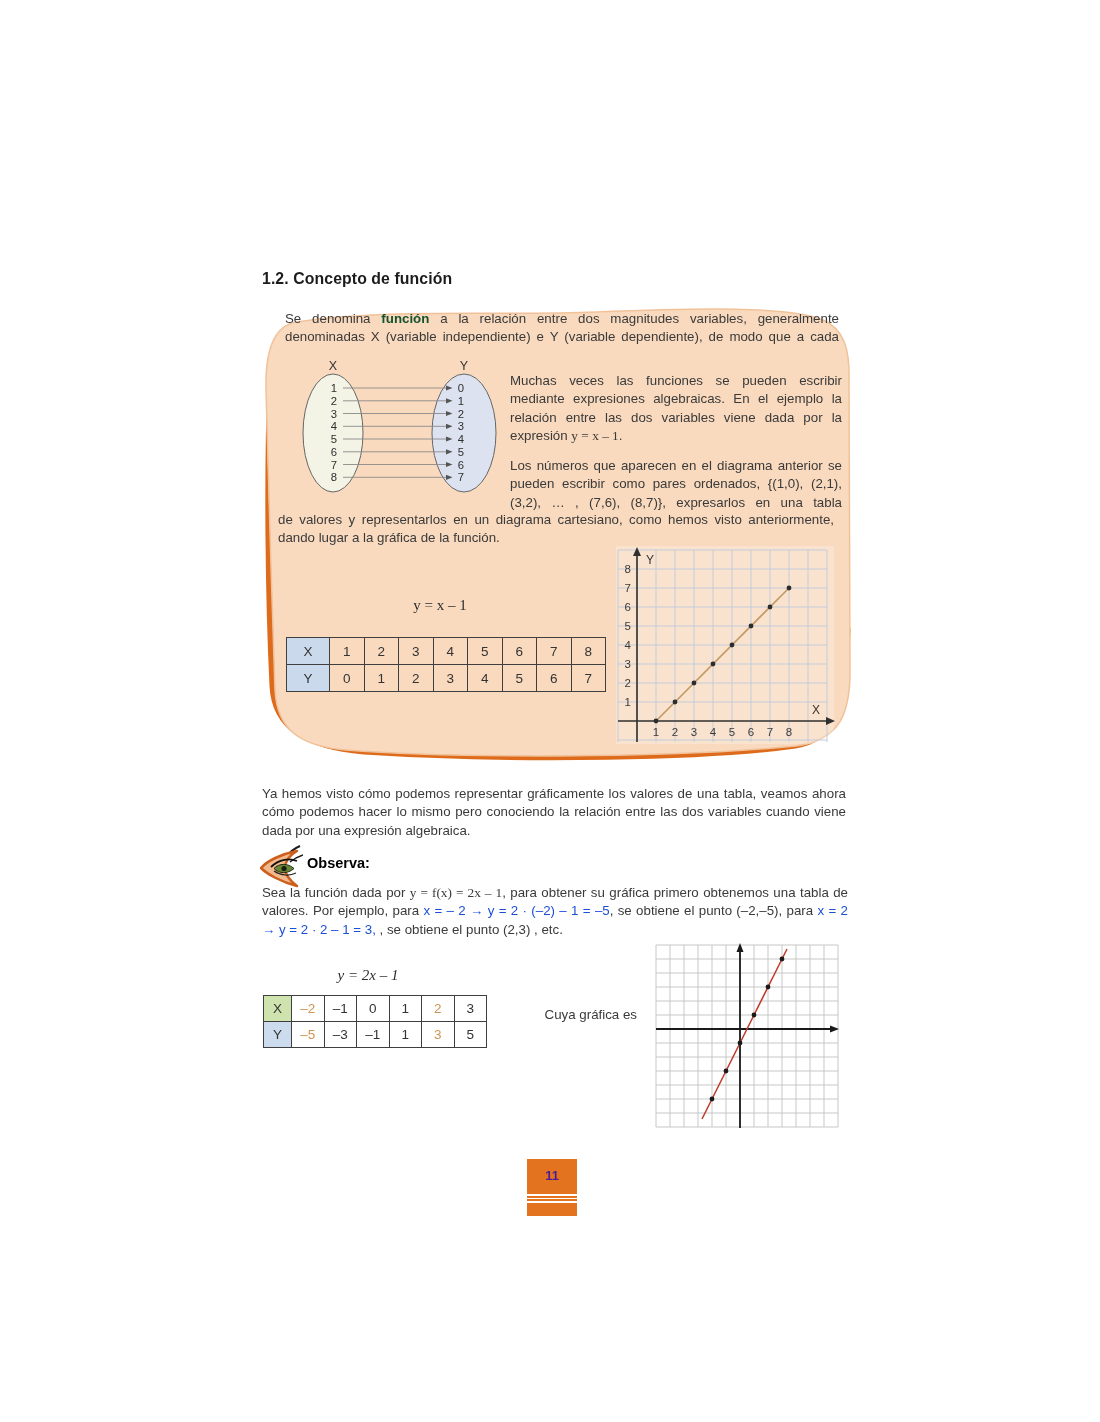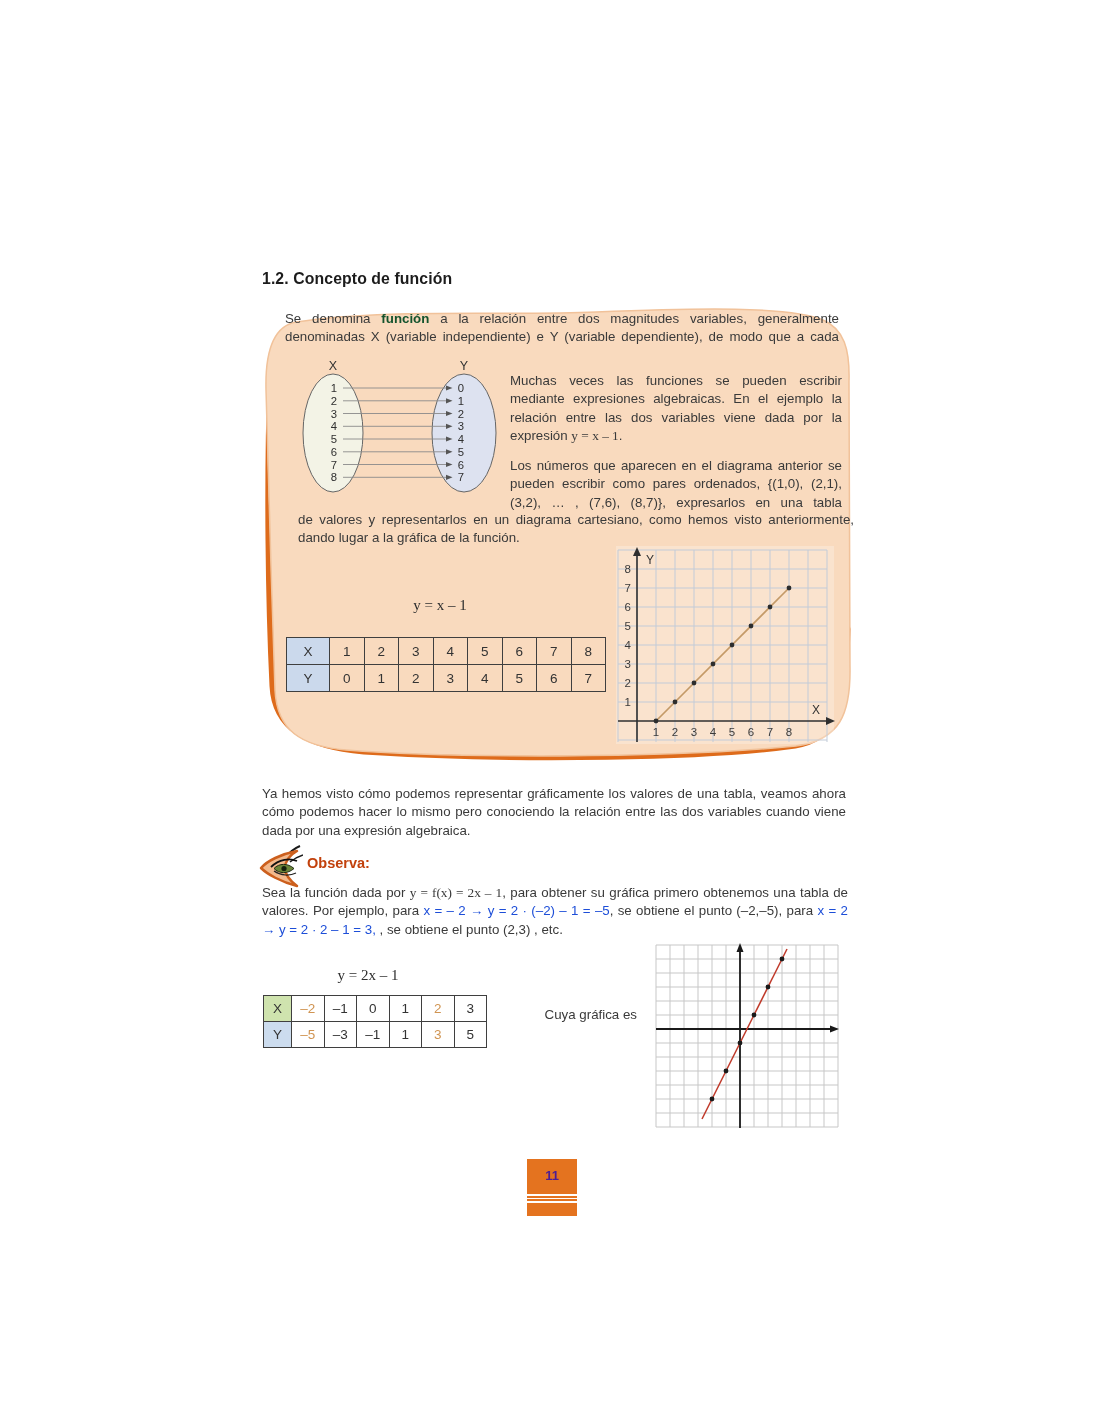--- a/index.html
+++ b/index.html
@@ -17,21 +17,21 @@
   table.vals { border-collapse:collapse; table-layout:fixed; }
   table.vals td { border:1.6px solid #3f3f3f; text-align:center; vertical-align:middle;
                   font-size:13.5px; color:#333; padding:0; }
   .t1 td { width:33.5px; height:26px; }
   .t1 td.hd { width:42px; background:#cbd9ec; }
   .t2 td { width:31.5px; height:25px; background:#ffffff; }
   .t2 td.hx { width:27px; background:#cfe3ae; }
   .t2 td.hy { width:27px; background:#ccdcee; }
   .t2 td.o { color:#d09452; }
 
-  .observa-label { color:#c2410c; font-weight:bold; font-size:14.5px; }
+  .observa-label { color:#000000; font-weight:bold; font-size:14.5px; }
 
   .badge { left:527px; top:1159px; width:50px; height:57px; background:#e4731f;
            display:flex; flex-direction:column; }
   .badge-top { height:33px; line-height:33px; text-align:center; color:#4c1d95;
                font-size:13px; font-weight:bold; }
   .badge-stripes { height:11px;
     background:repeating-linear-gradient(180deg,#e4731f 0 2.1px,#ffffff 2.1px 3.6px); }
   .badge-bottom { flex:1; background:#e4731f; }
 
   svg text { font-family:"Liberation Sans", sans-serif; }
@@ -95,21 +95,21 @@
       <text x="173" y="112.5">6</text>
       <text x="173" y="125.3">7</text>
     </g>
   </svg>
 
 
   <div class="abs para" style="left:510px; top:372px; width:332px;"><span>Muchas veces las funciones se pueden escribir mediante expresiones algebraicas. En el ejemplo la relación entre las dos variables viene dada por la expresión </span><span class="serif">y = x – 1</span><span>.</span></div>
 
   <div class="abs para jlast" style="left:510px; top:457px; width:332px;">Los números que aparecen en el diagrama anterior se pueden escribir como pares ordenados, {(1,0), (2,1), (3,2), … , (7,6), (8,7)}, expresarlos en una tabla</div>
 
-  <div class="abs para" style="left:298px; top:511px; width:556px;">de valores y representarlos en un diagrama cartesiano, como hemos visto anteriormente, dando lugar a la gráfica de la función.</div>
+  <div class="abs para" style="left:278px; top:511px; width:556px;">de valores y representarlos en un diagrama cartesiano, como hemos visto anteriormente, dando lugar a la gráfica de la función.</div>
 
   <div class="abs eq" style="left:370px; top:597px; width:140px;">y = x – 1</div>
 
   <table class="abs vals t1" style="left:286px; top:637px;">
     <tbody>
         <tr>
       <td class="hd">X</td>
       <td>1</td>
       <td>2</td>
       <td>3</td>
@@ -208,21 +208,21 @@
     <path d="M 40 7 C 24 10, 10 17, 4 24 C 10 30, 24 38, 40 42 C 31 35, 28 30, 28 24.5 C 28 19, 31 12, 40 7 Z" fill="#f3b98c" stroke="#cc5f1d" stroke-width="2.5" stroke-linejoin="round"></path>
     <path d="M 17 24.5 C 22 19, 31 19, 37 24.5 C 31 30, 22 30, 17 24.5 Z" fill="#6a8438" stroke="#1e2a12" stroke-width="1"></path>
     <circle cx="27" cy="24.5" r="2.6" fill="#15200c"></circle>
     <path d="M 14 23 C 22 15, 33 14, 40 17" stroke="#111111" stroke-width="1.8" fill="none"></path>
     <path d="M 17 27 C 24 32, 33 32, 39 29" stroke="#222222" stroke-width="1.2" fill="none"></path>
   </svg>
   <div class="abs observa-label" style="left:307px; top:855px;">Observa:</div>
 
   <div class="abs para" style="left:262px; top:884px; width:586px;"><span>Sea la función dada por </span><span class="serif">y = f(x) = 2x – 1</span><span>, para obtener su gráfica primero obtenemos una tabla de valores. Por ejemplo, para </span><span class="omath">x = – 2 → y = 2 · (–2) – 1 = –5</span><span>, se obtiene el punto (–2,–5), para </span><span class="omath">x = 2 → y = 2 · 2 – 1 = 3,</span><span> , se obtiene el punto (2,3) , etc.</span></div>
 
-  <div class="abs eq" style="left:313px; top:967px; width:110px;">y = 2x – 1</div>
+  <div class="abs eq" style="left:313px; top:967px; width:110px;font-style:italic;">y = 2x – 1</div>
 
   <table class="abs vals t2" style="left:263px; top:995px;">
     <tbody>
         <tr>
       <td class="hx">X</td>
       <td class="o">–2</td>
       <td>–1</td>
       <td>0</td>
       <td>1</td>
       <td class="o">2</td>

